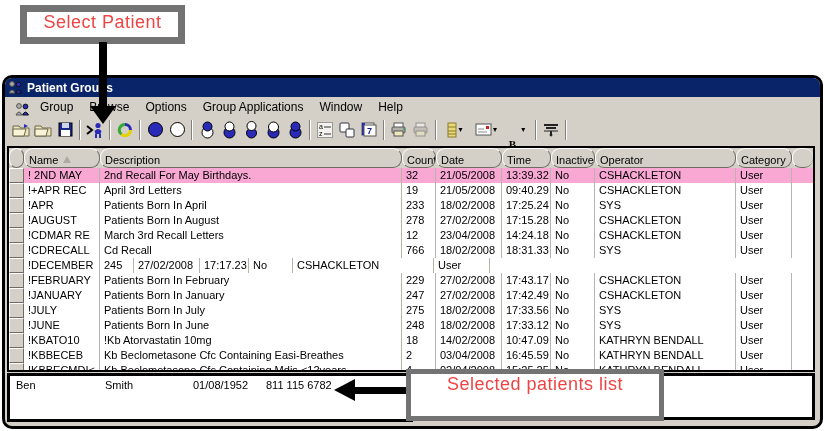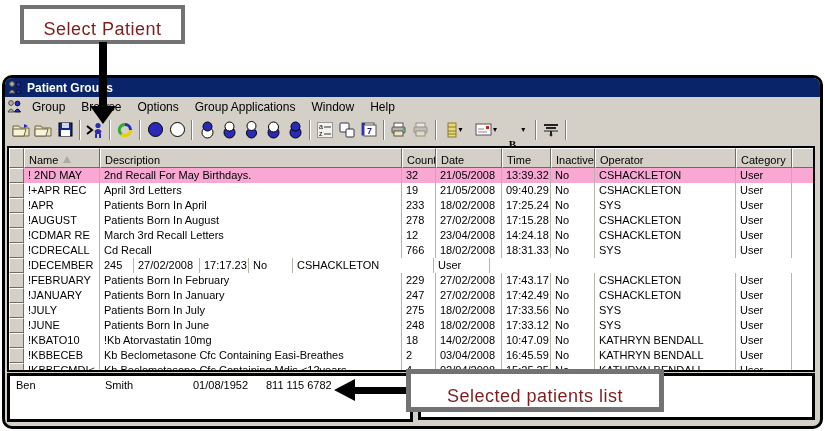--- a/index.html
+++ b/index.html
@@ -4,26 +4,26 @@
 <style>
   * { margin:0; padding:0; box-sizing:border-box; }
   html,body { width:825px; height:431px; }
   body {
     position:relative; background:#ffffff; overflow:hidden;
     font-family:"Liberation Sans", sans-serif; color:#000;
   }
 
   
   .callout {
-    position:absolute; background:#fff; border:4px solid #737373; z-index:6;
-    display:flex; align-items:flex-end; justify-content:center;
-    font-size:18px; letter-spacing:.5px; color:#7f1d1d;
+    position:absolute; background:#fff; border:7px solid #737373; z-index:6;
+    display:flex; align-items:flex-start; justify-content:center;
+    font-size:18px; letter-spacing:.5px; color:#ef4444;
   }
   #co-select { left:20px; top:5px; width:165px; height:39px; }
-  #co-selected { left:406px; top:369px; width:258px; height:43px; border-width:5px; }
+  #co-selected { left:406px; top:369px; width:258px; height:52px; border-width:5px; }
 
   .arr { position:absolute; background:#000; z-index:7; }
   #arr-down-shaft { left:99px; top:42px; width:8px; height:66px; }
   #arr-down-head { left:90px; top:106px; width:0; height:0; background:none;
     border-left:13px solid transparent; border-right:13px solid transparent; border-top:18px solid #000; }
   #arr-left-shaft { left:354px; top:387px; width:52px; height:7px; }
   #arr-left-head { left:334px; top:379px; width:0; height:0; background:none;
     border-top:11px solid transparent; border-bottom:11px solid transparent; border-right:21px solid #000; }
 
   
@@ -31,21 +31,21 @@
     position:absolute; left:2px; top:75px; width:821px; height:354px;
     border:3px solid #000; border-radius:10px; background:#d4d0c8; z-index:1; overflow:hidden;
   }
   #titlebar {
     position:absolute; left:0; top:0; width:815px; height:19px; background:#0a246a;
     display:flex; align-items:center; padding-left:3px; gap:4px;
   }
   #titlebar .t { color:#fff; font-size:12px; font-weight:bold; }
   #menubar {
     position:absolute; left:0; top:19px; width:815px; height:19px;
-    display:flex; align-items:center; padding-left:2px; font-size:12px;
+    display:flex; align-items:flex-end; padding-left:10px; font-size:12px;
   }
   .menu-item { padding:2px 8px; cursor:default; }
 
   #toolbar {
     position:absolute; left:0; top:38px; width:815px; height:27px;
     display:flex; align-items:center; padding-left:5px;
   }
   .tbtn { width:22px; height:22px; display:flex; align-items:center; justify-content:center; position:relative; }
   .tsep { width:2px; height:20px; border-left:1px solid #808080; border-right:1px solid #fff; margin:0 3px; }
   .dd { font-size:8px; color:#000; margin-left:1px; }
@@ -53,21 +53,21 @@
   
   #grid {
     position:absolute; left:2px; top:68px; width:808px; height:226px;
     border:2px solid #000; background:#fff; overflow:hidden;
   }
   #ghead { display:flex; height:20px; background:#d4d0c8; }
   .hc {
     background:#d4d0c8; font-size:11px; padding:3px 0 0 4px; height:20px;
     border-top:1px solid #fff; border-left:1px solid #fff;
     border-right:1px solid #6e6a64; border-bottom:1px solid #6e6a64;
-    white-space:nowrap; overflow:hidden; display:flex; align-items:center; gap:5px;
+    white-space:nowrap; overflow:hidden; display:flex; align-items:center; gap:5px;border-radius:9px;
   }
   .sort-tri { width:0; height:0; border-left:4px solid transparent; border-right:4px solid transparent;
     border-bottom:7px solid #aeaaa2; display:inline-block; }
   .tr { display:flex; height:15px; background:#fff; }
   .tr.selected { background:#f9a8d4; }
   .td {
     font-size:11px; line-height:14px; padding-left:4px; white-space:nowrap; overflow:hidden;
     border-right:1px solid #b8b4ac; height:15px;
   }
   .td.sel {

